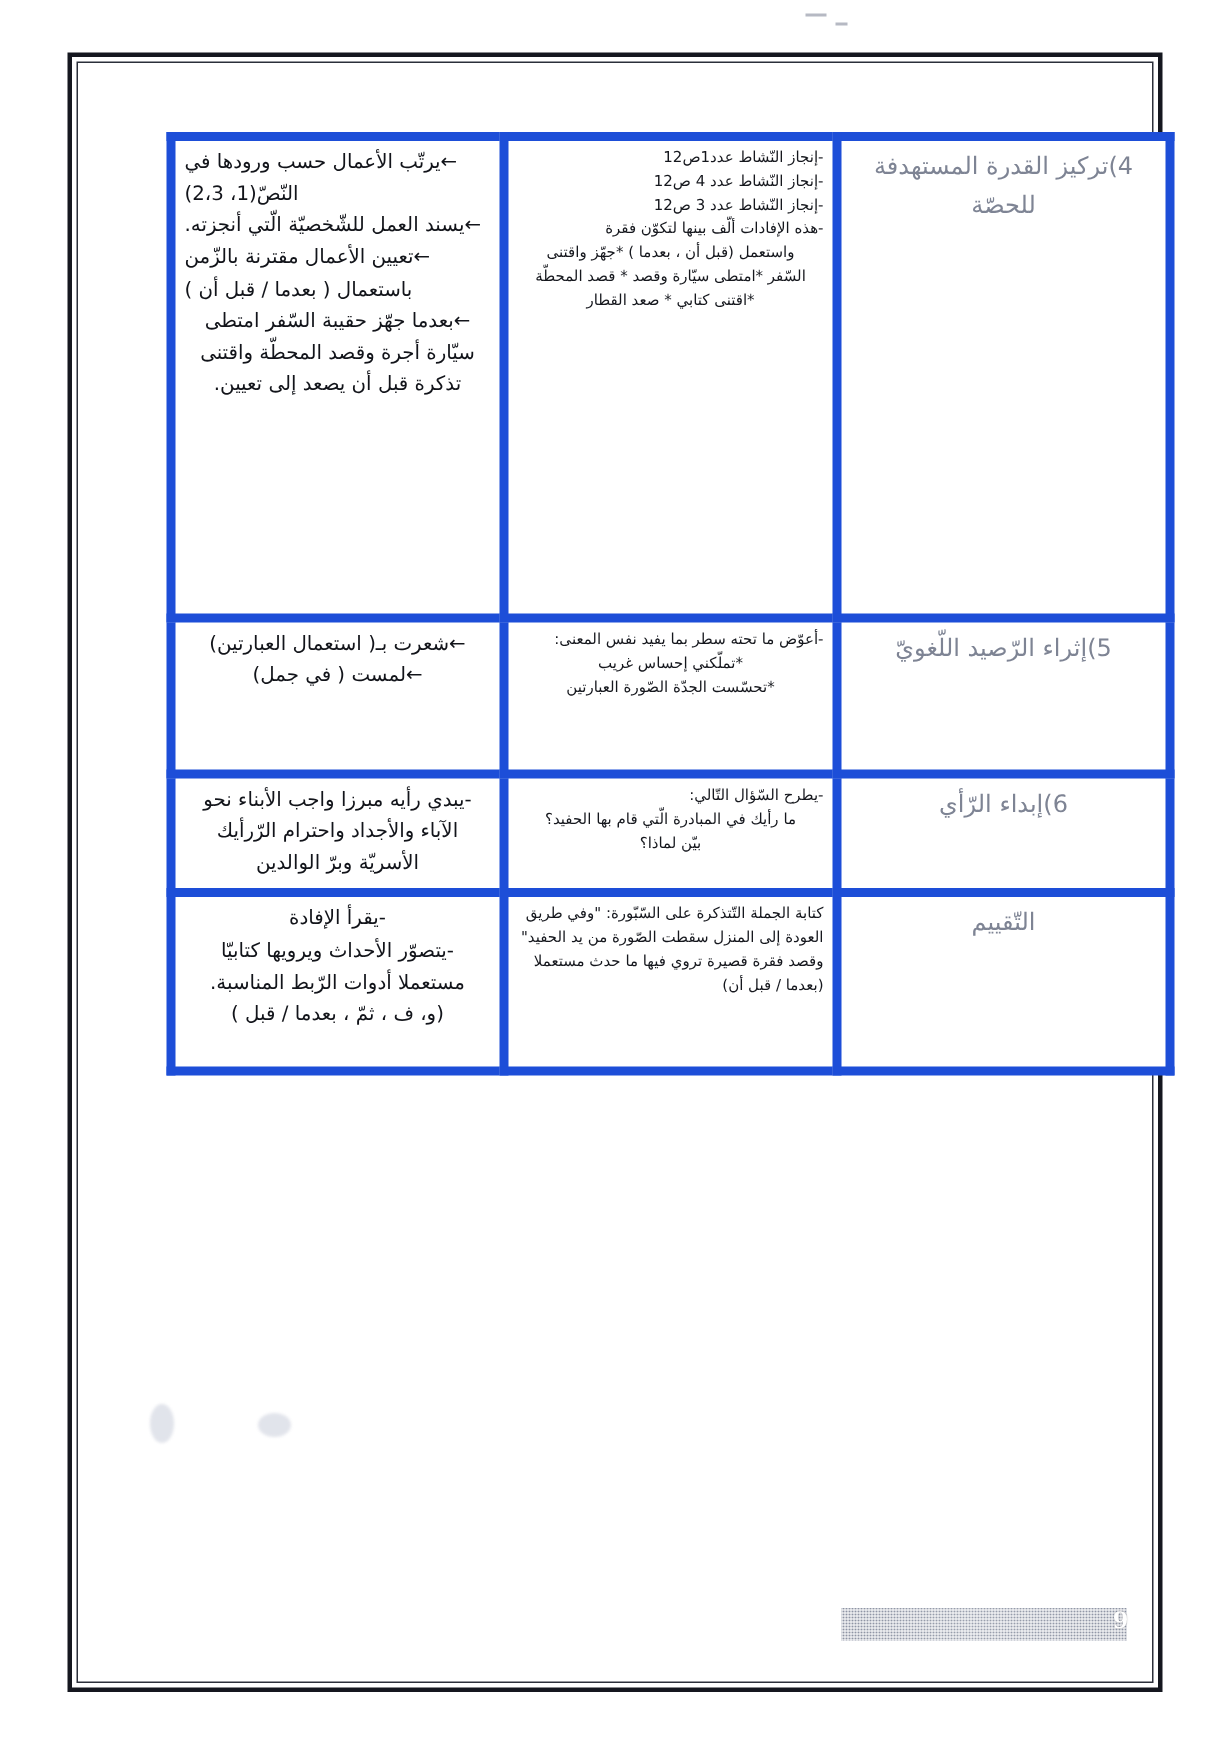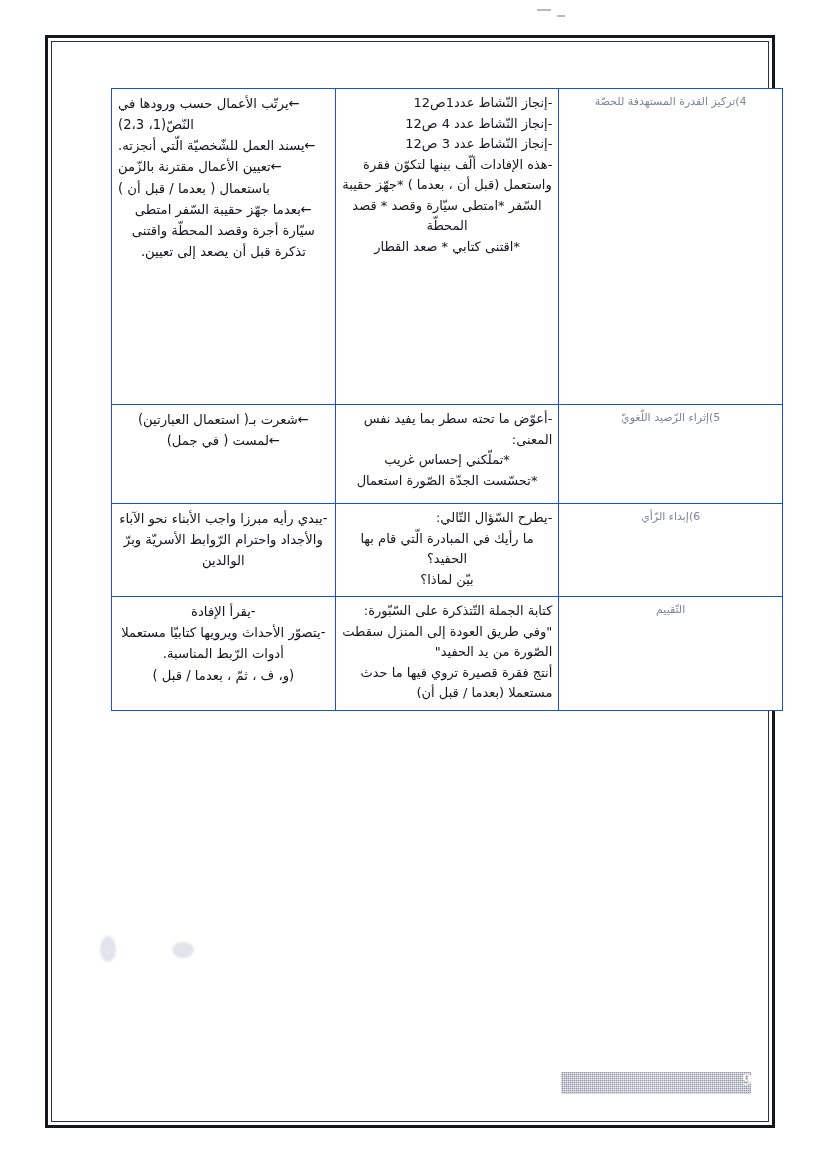--- a/index.html
+++ b/index.html
@@ -56,40 +56,40 @@
   .tbl {
     position: absolute;
     left: 111px;
     top: 88px;
     width: 672px;
     border-collapse: collapse;
     table-layout: fixed;
     direction: rtl;
   }
   .tbl td {
-    border: 1px solid #1d4ed8;
+    border: 6px solid #1d4ed8;
     vertical-align: top;
     padding: 4px 6px 6px 6px;
     background: #ffffff;
   }
 
   
   .cap {
     text-align: center;
     color: #7e8494;
-    font-size: 11px;
+    font-size: 16px;
     line-height: 1.62;
     letter-spacing: .2px;
     padding-top: 6px;
   }
 
   
   .mid {
     color: #15171d;
-    font-size: 13px;
+    font-size: 10px;
     line-height: 1.58;
     text-align: right;
   }
   .mid .ctr { text-align: center; }
 
   
   .lft {
     color: #12141a;
     font-size: 13.2px;
     line-height: 1.6;
@@ -155,68 +155,68 @@
 
       <tr class="r1">
         <td class="cap">
           <div>4)تركيز القدرة المستهدفة للحصّة</div>
         </td>
         <td class="mid">
           <div>-إنجاز النّشاط عدد1ص12</div>
           <div>-إنجاز النّشاط عدد 4 ص12</div>
           <div>-إنجاز النّشاط عدد 3 ص12</div>
           <div>-هذه الإفادات ألّف بينها لتكوّن فقرة</div>
-          <div class="ctr">واستعمل (قبل أن ، بعدما ) *جهّز حقيبة</div>
+          <div class="ctr">واستعمل (قبل أن ، بعدما ) *جهّز واقتنى</div>
           <div class="ctr">السّفر *امتطى سيّارة وقصد * قصد المحطّة</div>
           <div class="ctr">*اقتنى كتابي * صعد القطار</div>
         </td>
         <td class="lft">
           <div class="arrowline">←يرتّب الأعمال حسب ورودها في النّصّ(1، 2،3)</div>
           <div class="arrowline">←يسند العمل للشّخصيّة الّتي أنجزته.</div>
           <div class="arrowline">←تعيين الأعمال مقترنة بالزّمن باستعمال ( بعدما / قبل أن )</div>
           <div class="ctr">←بعدما جهّز حقيبة السّفر امتطى سيّارة أجرة وقصد المحطّة واقتنى تذكرة قبل أن يصعد إلى تعيين.</div>
         </td>
       </tr>
 
       <tr class="r2">
         <td class="cap">
           <div>5)إثراء الرّصيد اللّغويّ</div>
         </td>
         <td class="mid">
           <div>-أعوّض ما تحته سطر بما يفيد نفس المعنى:</div>
           <div class="ctr">*تملّكني إحساس غريب</div>
-          <div class="ctr">*تحسّست الجدّة الصّورة استعمال</div>
+          <div class="ctr">*تحسّست الجدّة الصّورة العبارتين</div>
         </td>
         <td class="lft">
           <div class="ctr">←شعرت بـ( استعمال العبارتين)</div>
           <div class="ctr">←لمست ( في جمل)</div>
         </td>
       </tr>
 
       <tr class="r3">
         <td class="cap">
           <div>6)إبداء الرّأي</div>
         </td>
         <td class="mid">
           <div>-يطرح السّؤال التّالي:</div>
           <div class="ctr">ما رأيك في المبادرة الّتي قام بها الحفيد؟</div>
           <div class="ctr">بيّن لماذا؟</div>
         </td>
         <td class="lft">
-          <div class="ctr">-يبدي رأيه مبرزا واجب الأبناء نحو الآباء والأجداد واحترام الرّوابط الأسريّة وبرّ الوالدين</div>
+          <div class="ctr">-يبدي رأيه مبرزا واجب الأبناء نحو الآباء والأجداد واحترام الرّرأيك الأسريّة وبرّ الوالدين</div>
         </td>
       </tr>
 
       <tr class="r4">
         <td class="cap">
           <div>التّقييم</div>
         </td>
         <td class="mid">
           <div>كتابة الجملة التّتذكرة على السّبّورة: "وفي طريق العودة إلى المنزل سقطت الصّورة من يد الحفيد"</div>
-          <div>أنتج فقرة قصيرة تروي فيها ما حدث مستعملا (بعدما / قبل أن)</div>
+          <div>وقصد فقرة قصيرة تروي فيها ما حدث مستعملا (بعدما / قبل أن)</div>
         </td>
         <td class="lft">
           <div class="ctr">-يقرأ الإفادة</div>
           <div class="ctr">-يتصوّر الأحداث ويرويها كتابيّا مستعملا أدوات الرّبط المناسبة.</div>
           <div class="ctr">(و، ف ، ثمّ ، بعدما / قبل )</div>
         </td>
       </tr>
 
     </tbody>
   </table>

